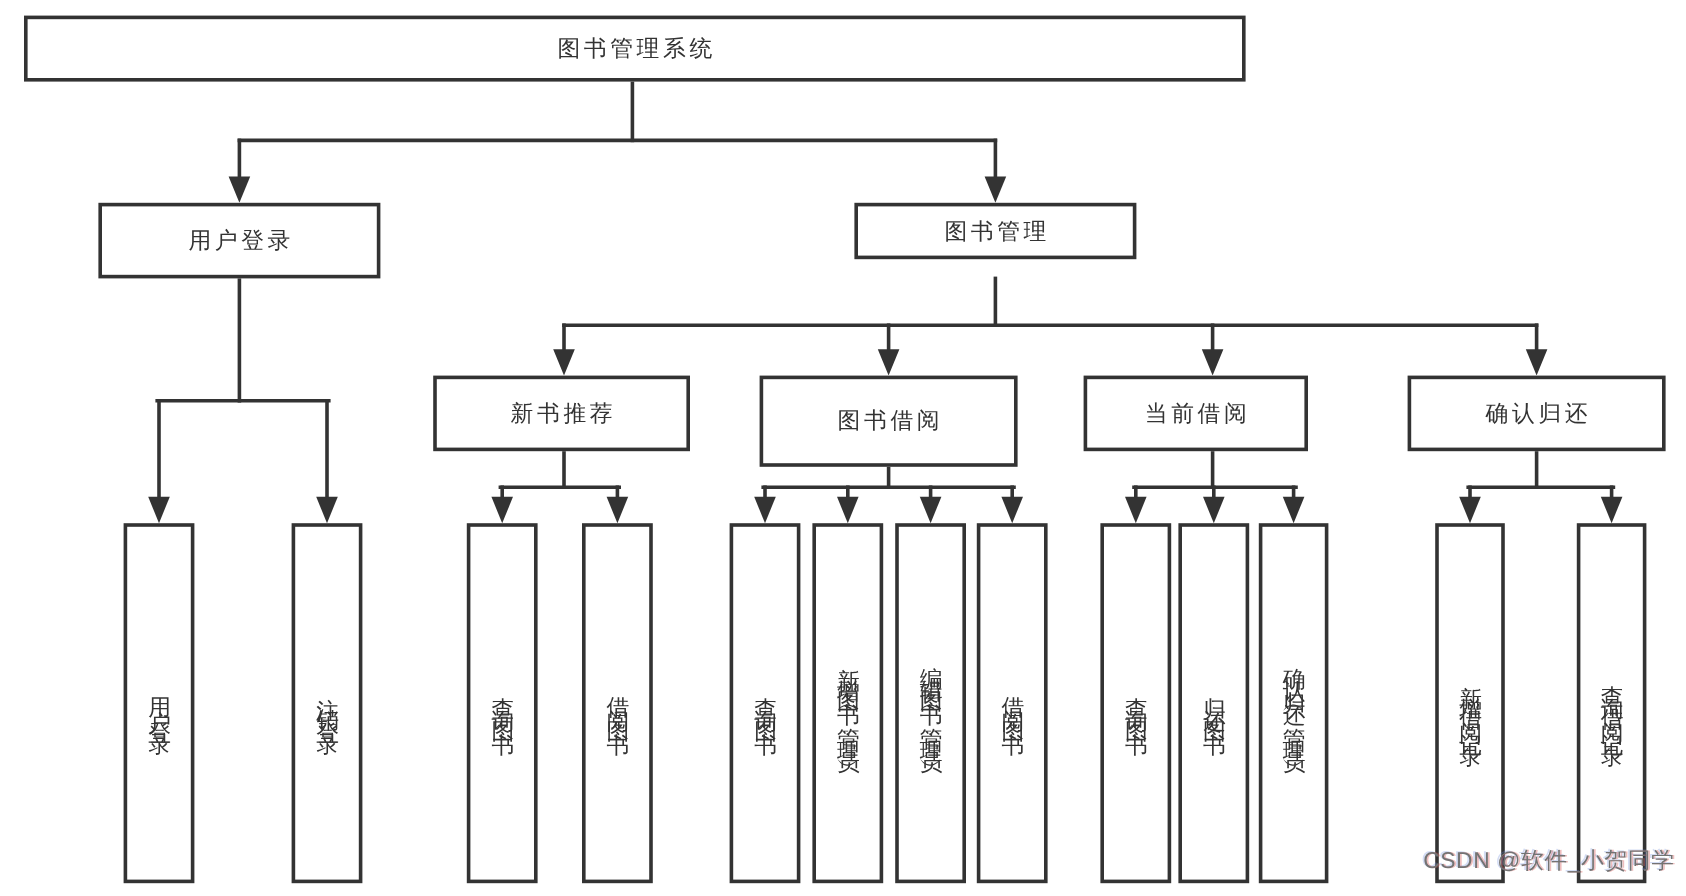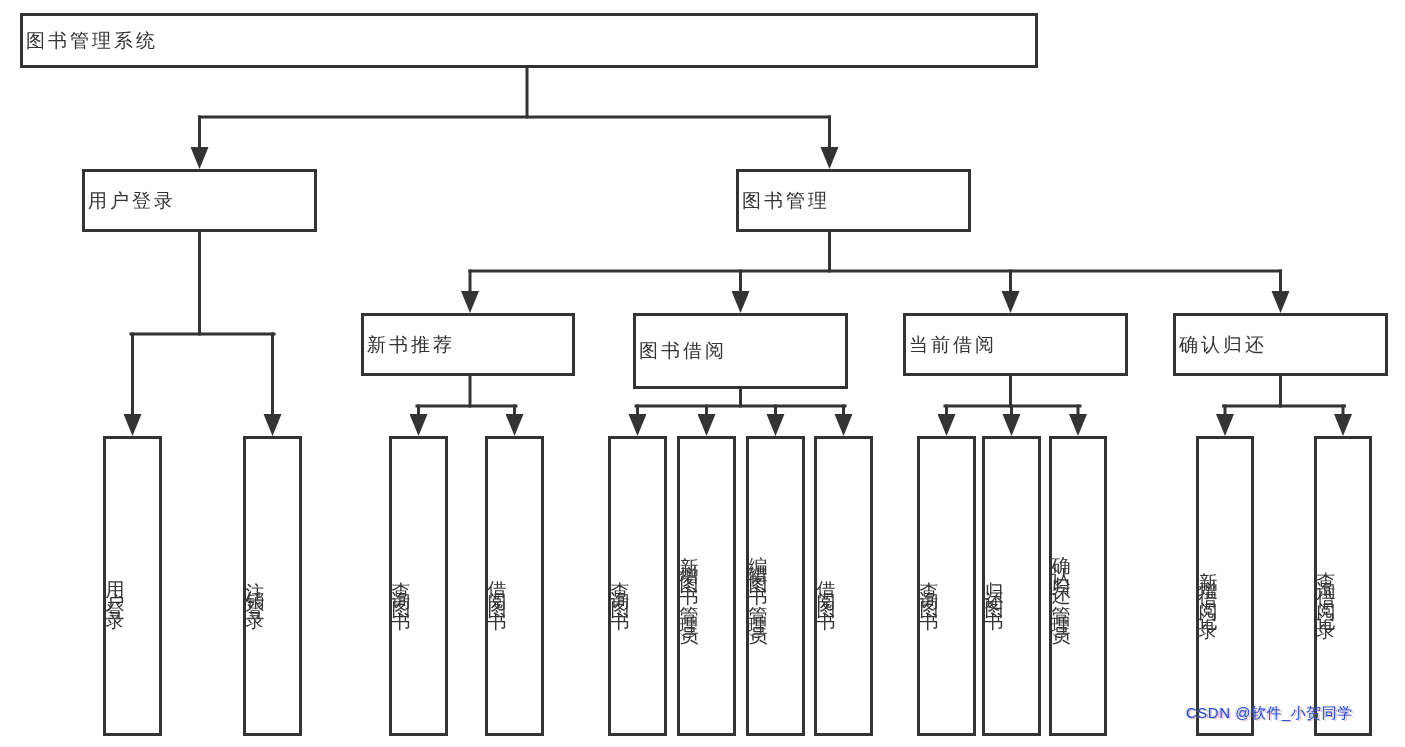--- a/index.html
+++ b/index.html
@@ -6,39 +6,40 @@
   body{font-family:"Liberation Sans","DejaVu Sans",sans-serif;}
   .canvas{position:relative;width:1405px;height:747px;background:#ffffff;overflow:hidden;}
   .connectors{position:absolute;left:0;top:0;width:1405px;height:747px;}
   .box{
     position:absolute;
     box-sizing:border-box;
     border:3px solid #333333;
     background:#ffffff;
     display:flex;
     align-items:center;
+    justify-content:center;
     color:#333333;
   }
   .hbox{font-size:19px;letter-spacing:3px;text-indent:3px;white-space:nowrap;}
   .vbox .vtext{
     writing-mode:vertical-rl;
     text-orientation:mixed;
     font-size:19px;
     letter-spacing:10px;
     line-height:1;
     white-space:nowrap;
     color:#333333;
   }
   .watermark{
     position:absolute;
     left:1186px;
     top:704px;
-    font-size:15px;
+    font-size:19px;
     letter-spacing:0.5px;
-    color:#1d4ed8;
+    color:#737373;
     white-space:nowrap;
     text-shadow:1.5px 0.5px 0 rgba(214,92,92,0.40), -1.5px -0.5px 0 rgba(110,140,220,0.30);
     z-index:5;
   }
 </style>
 </head>
 <body>
 
 <div class="canvas">
 
@@ -118,31 +119,31 @@
     </g>
   </svg>
 
   <div class="box hbox" style="left:20px;top:13px;width:1018px;height:55px;">
     <span>图书管理系统</span>
   </div>
 
   <div class="box hbox" style="left:82px;top:169px;width:235px;height:63px;">
     <span>用户登录</span>
   </div>
-  <div class="box hbox" style="left:712px;top:169px;width:235px;height:63px;margin-left:24px;">
+  <div class="box hbox" style="left:712px;top:169px;width:235px;height:47px;">
     <span>图书管理</span>
   </div>
 
   <div class="box hbox" style="left:361px;top:313px;width:214px;height:63px;">
     <span>新书推荐</span>
   </div>
   <div class="box hbox" style="left:633px;top:313px;width:215px;height:76px;">
     <span>图书借阅</span>
   </div>
-  <div class="box hbox" style="left:903px;top:313px;width:225px;height:63px;">
+  <div class="box hbox" style="left:903px;top:313px;width:187px;height:63px;">
     <span>当前借阅</span>
   </div>
   <div class="box hbox" style="left:1173px;top:313px;width:215px;height:63px;">
     <span>确认归还</span>
   </div>
 
   <div class="box vbox" style="left:103px;top:436px;width:59px;height:300px;">
     <span class="vtext">用户登录</span>
   </div>
   <div class="box vbox" style="left:243px;top:436px;width:59px;height:300px;">

